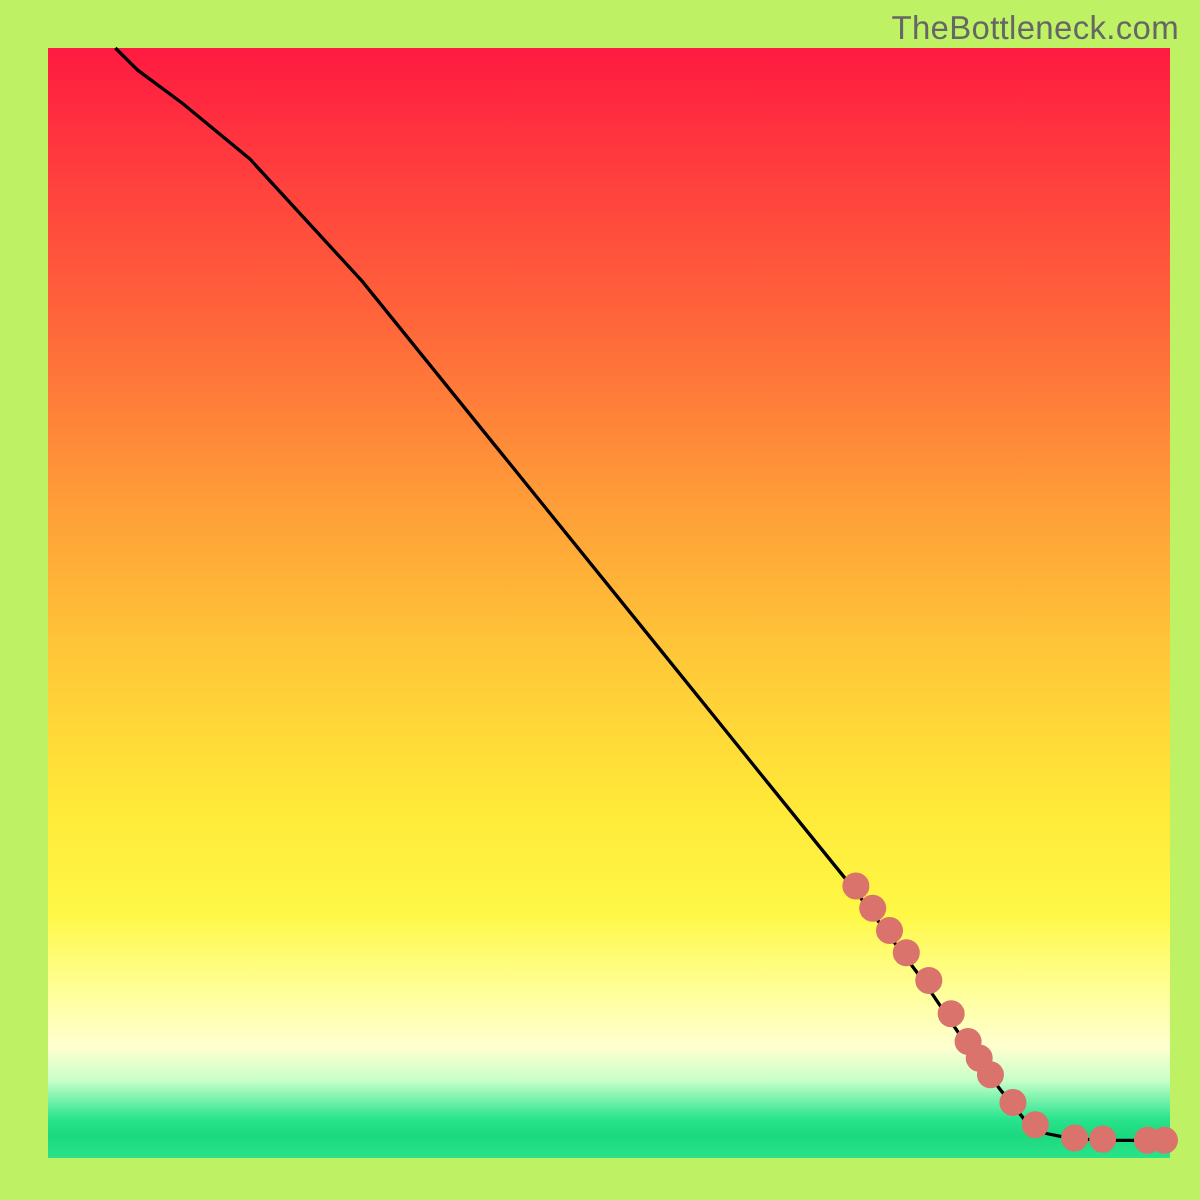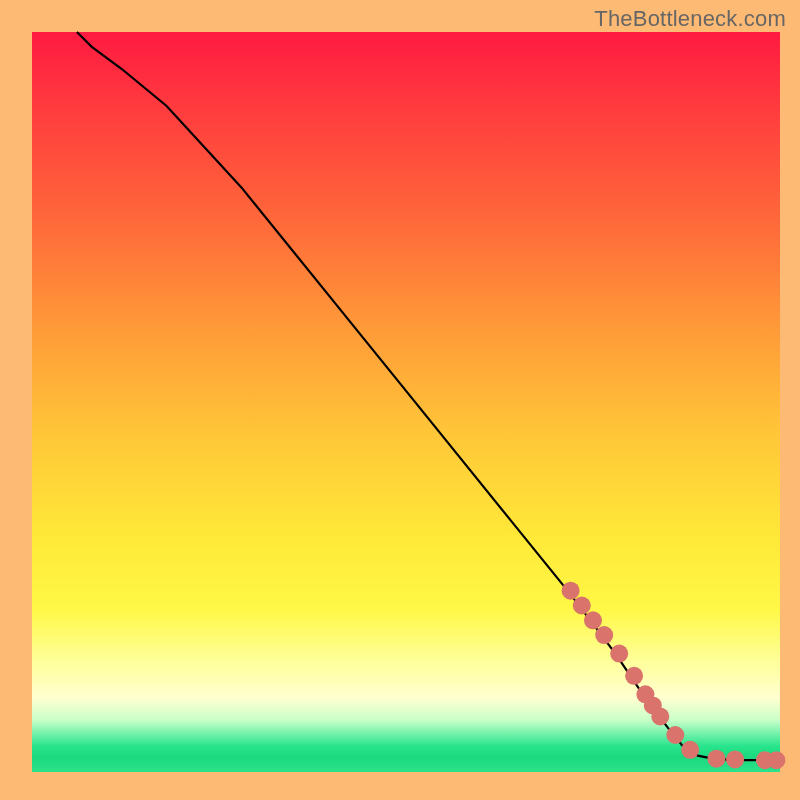--- a/index.html
+++ b/index.html
@@ -9,21 +9,21 @@
     height: 800px;
     background: #000;
     overflow: hidden;
   }
   .frame {
     position: absolute;
     left: 0;
     top: 0;
     width: 800px;
     height: 800px;
-    background: #fdba74;
+    background: #bef264;
   }
   .attribution {
     position: absolute;
     top: 6px;
     right: 14px;
     color: #666;
     font-family: Arial, Helvetica, sans-serif;
     font-size: 22px;
     font-weight: 500;
     letter-spacing: 0.2px;

